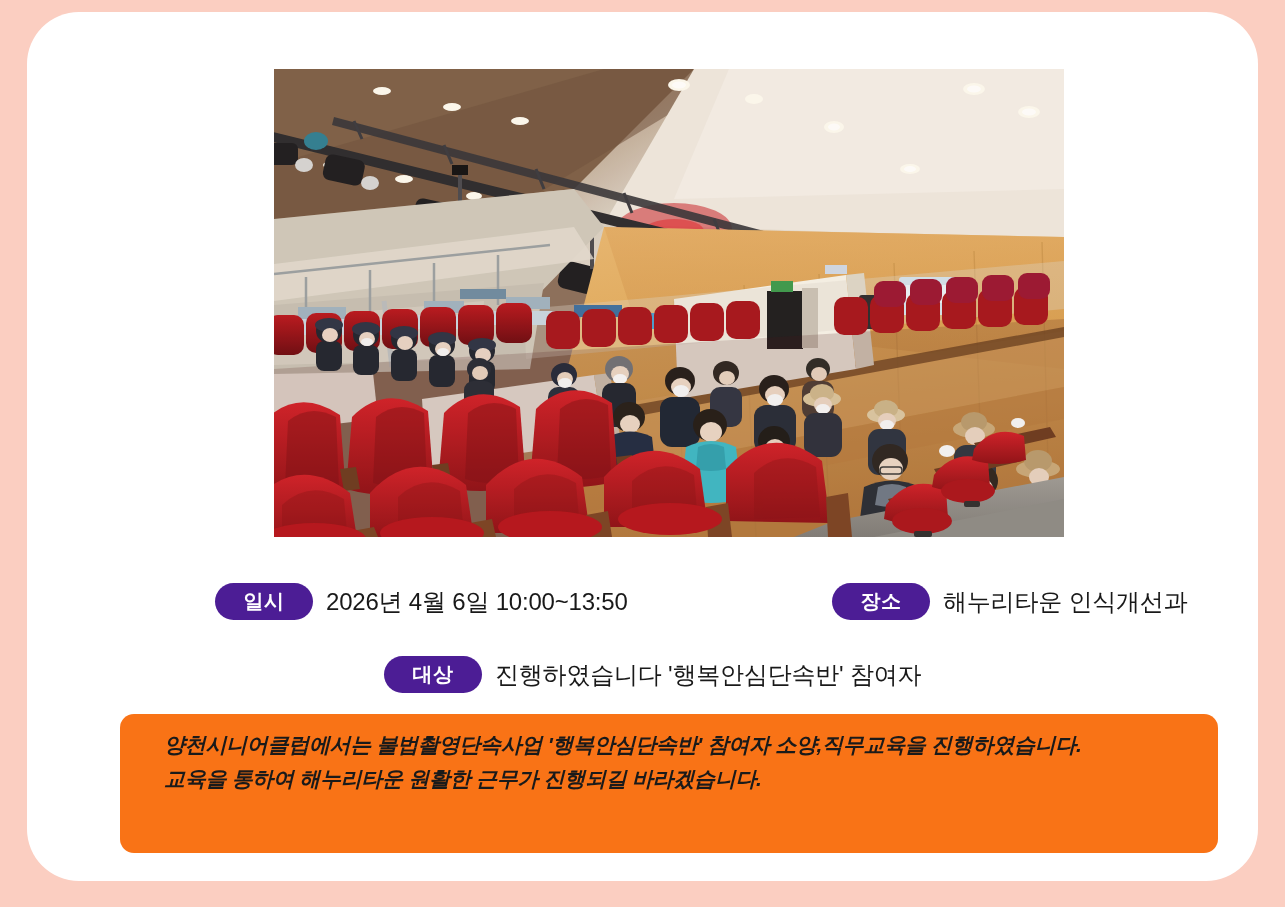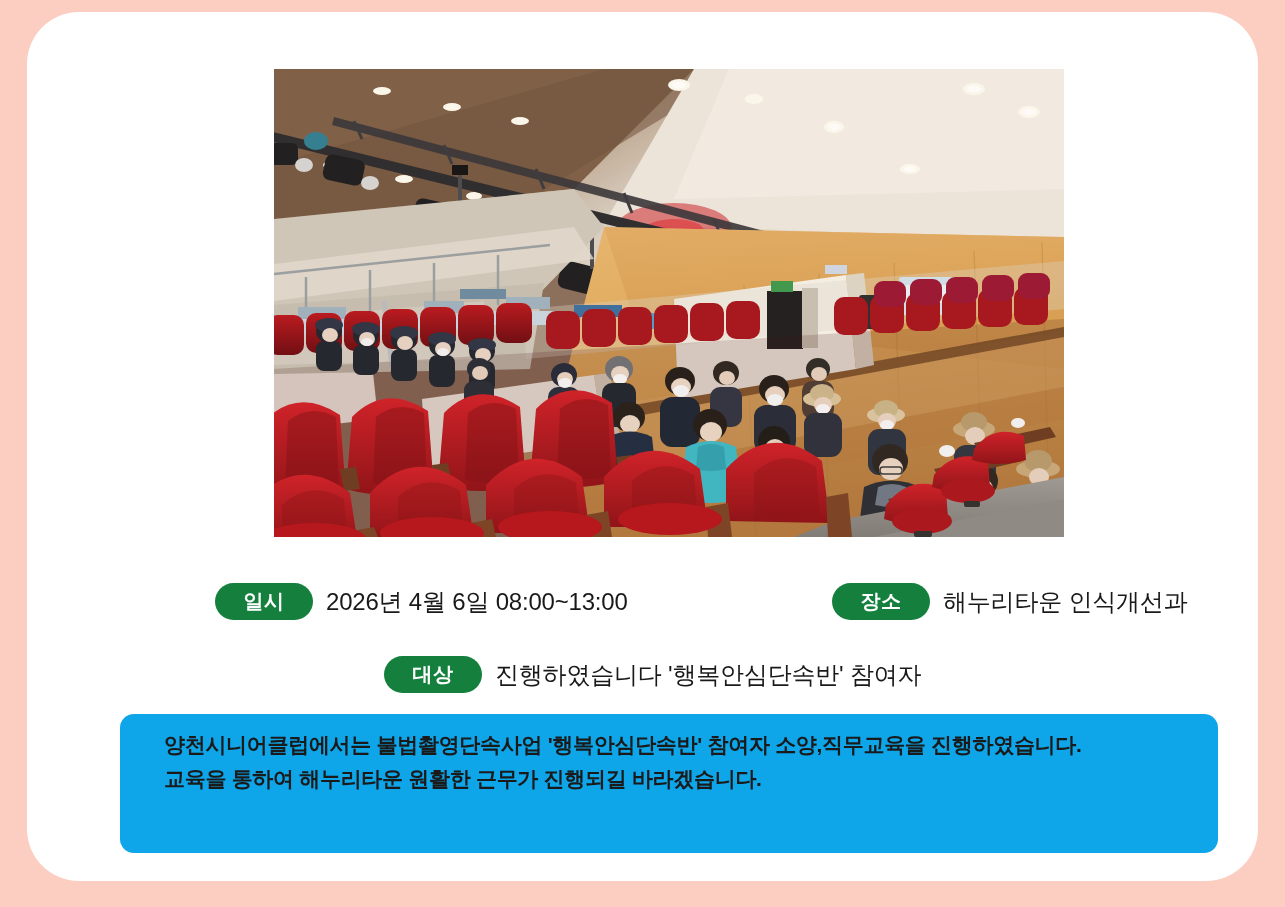--- a/index.html
+++ b/index.html
@@ -52,21 +52,21 @@
     align-items: center;
   }
   #row-date   { left: 188px; top: 571px; }
   #row-place  { left: 805px; top: 571px; justify-content: center; }
   #row-target { left: 357px; top: 644px; }
 
   .badge {
     width: 98px;
     height: 37px;
     border-radius: 19px;
-    background: #15803d;
+    background: #4c1d95;
     color: #ffffff;
     font-size: 20px;
     font-weight: bold;
     display: flex;
     align-items: center;
     justify-content: center;
     letter-spacing: 0.5px;
     flex: 0 0 auto;
   }
 
@@ -78,23 +78,24 @@
     letter-spacing: -0.2px;
   }
 
   
   #desc-box {
     position: absolute;
     left: 93px;
     top: 702px;
     width: 1098px;
     height: 139px;
-    background: #0ea5e9;
+    background: #f97316;
     border-radius: 14px;
     padding: 14px 0 0 44px;
+    font-style: italic;
   }
   .desc-line {
     font-size: 21px;
     line-height: 34px;
     color: #1a1a1a;
     font-weight: 600;
     white-space: nowrap;
     letter-spacing: -0.3px;
   }
 </style>
@@ -514,21 +515,21 @@
             <ellipse cx="396" cy="450" rx="52" ry="16"></ellipse>
           </g>
         </g>
 
         <rect x="0" y="0" width="790" height="468" fill="#c98c4a" opacity="0.045"></rect>
       </svg>
     </div>
 
     <div class="info-row" id="row-date">
       <span class="badge">일시</span>
-      <span class="info-value">2026년 4월 6일  08:00~13:00</span>
+      <span class="info-value">2026년 4월 6일  10:00~13:50</span>
     </div>
 
     <div class="info-row" id="row-place">
       <span class="badge">장소</span>
       <span class="info-value">해누리타운 인식개선과</span>
     </div>
 
     <div class="info-row" id="row-target">
       <span class="badge">대상</span>
       <span class="info-value">진행하였습니다 '행복안심단속반' 참여자</span>

